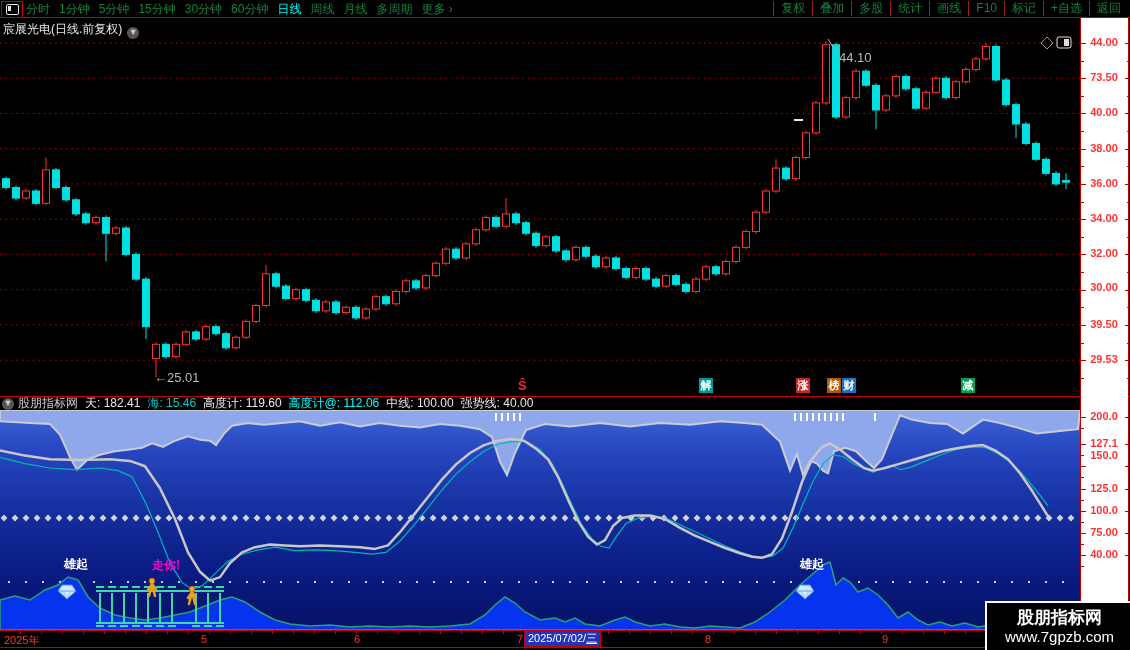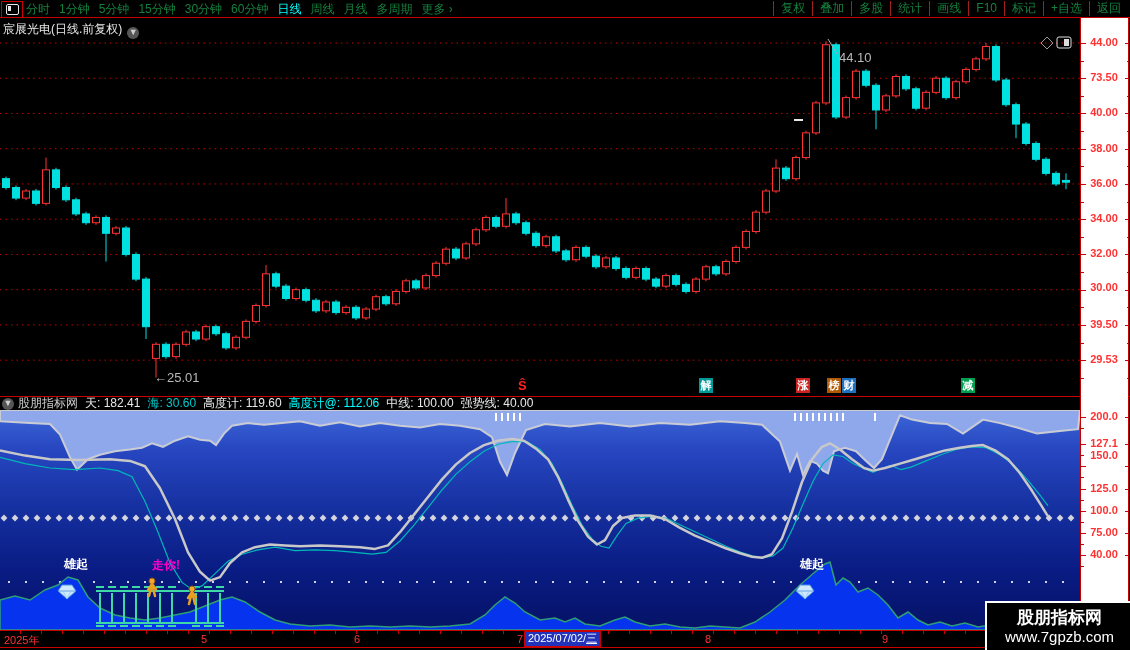--- a/index.html
+++ b/index.html
@@ -338,21 +338,21 @@
         <div class="marker" style="left: 842px; background: rgb(32, 112, 192);">财</div>
         <div class="marker" style="left: 961px; background: rgb(0, 160, 80);">减</div>
       </div>
   </div>
   <div class="redline" style="top:396px"></div>
 
   <div id="ind-header">
     <span class="chev">▼</span>
     <span style="color:#cccccc">股朋指标网</span>
   <span style="color: rgb(232, 232, 232);">天: 182.41</span>
-      <span style="color: rgb(0, 200, 200);">海: 30.60</span>
+      <span style="color: rgb(0, 200, 200);">海: 15.46</span>
       <span style="color: rgb(232, 232, 232);">高度计: 119.60</span>
       <span style="color: rgb(0, 255, 255);">高度计@: 112.06</span>
       <span style="color: rgb(232, 232, 232);">中线: 100.00</span>
       <span style="color: rgb(232, 232, 232);">强势线: 40.00</span>
     </div>
 
   <div id="ind-panel">
     <svg id="ind-svg" width="1080" height="220">
         <defs>
           <linearGradient id="bgGrad" x1="0" y1="0" x2="0" y2="1">

